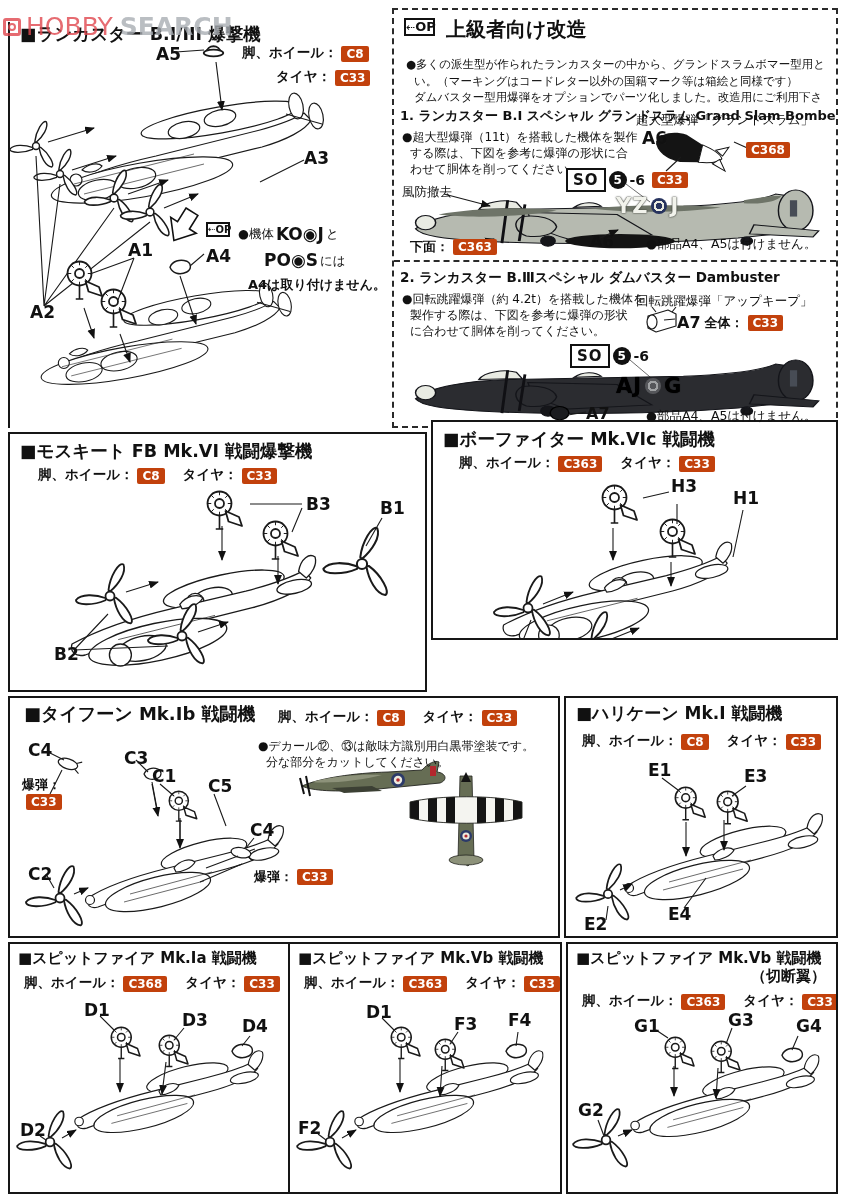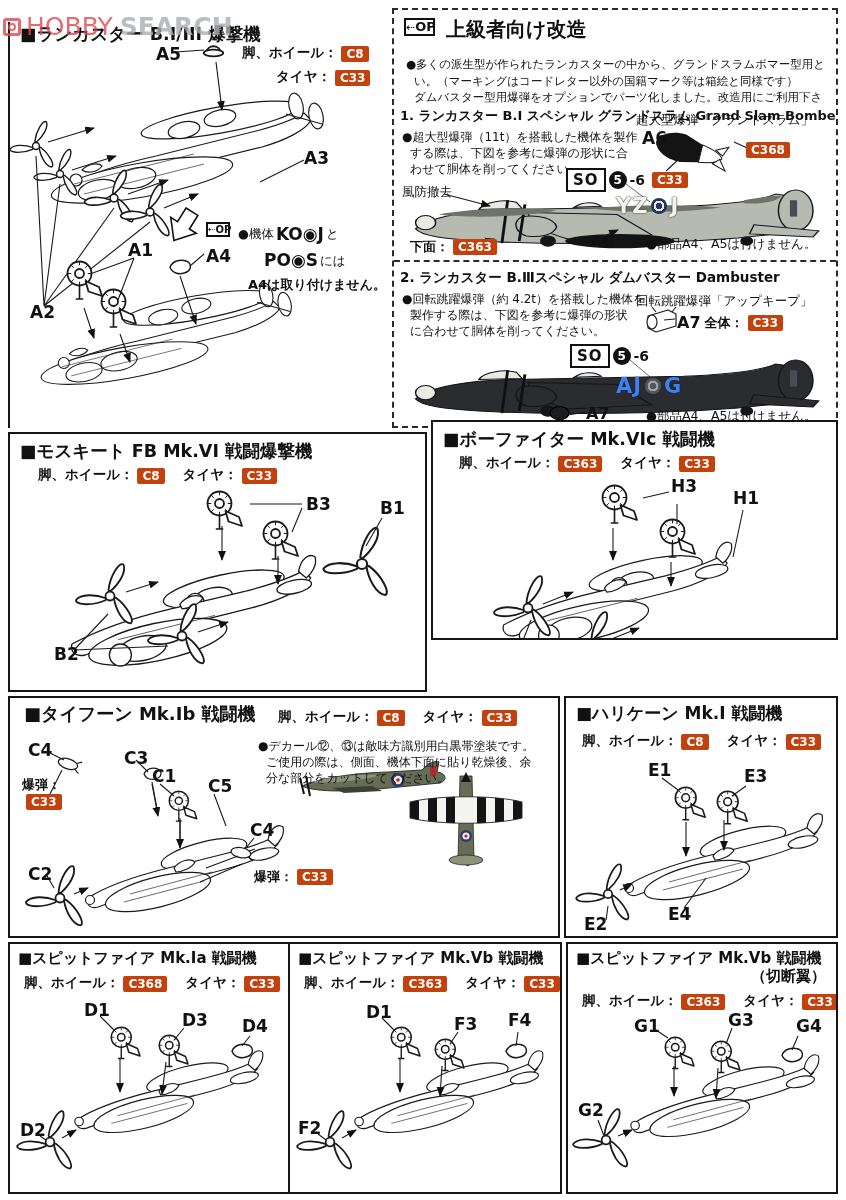--- a/index.html
+++ b/index.html
@@ -34,21 +34,21 @@
   .op-icon.small .op-arrow{font-size:9px;line-height:9px}
   .op-icon.small .op-text{font-size:10px;line-height:11px}
   
   .so-badge{position:absolute;display:flex;align-items:center;gap:3px;z-index:3}
   .so-box{border:2.5px solid #111;background:#fff;padding:0 5px;font-weight:bold;font-size:15px;line-height:20px;letter-spacing:1px}
   .so-circ{background:#111;color:#fff;border-radius:50%;width:18px;height:18px;display:inline-flex;align-items:center;justify-content:center;font-size:12px;font-weight:bold}
   .so-suffix{font-weight:bold;font-size:14px}
   
   .fcode{position:absolute;display:flex;align-items:center;gap:3px;font-weight:bold;font-size:21px;letter-spacing:1px;z-index:3}
   .fcode.light{color:#f2f3ec;text-shadow:0 0 2px #3c3f38,0 0 1px #3c3f38}
-  .fcode.dim{color:#3b82f6;text-shadow:0 0 1px #000}
+  .fcode.dim{color:#000000;text-shadow:0 0 1px #000}
   .roundel{width:16px;height:16px;border-radius:50%;display:inline-block;background:radial-gradient(circle,#27335e 0 3px,#e9eae0 3px 5.5px,#27335e 5.5px 8px)}
   .roundel.dim{background:radial-gradient(circle,#55565a 0 3px,#9fa1a3 3px 5.5px,#55565a 5.5px 8px)}
   .divider-dash{position:absolute;left:0;width:100%;border-top:2px dashed #2a2a2a;z-index:2}
   .notekey{font-size:12.5px;z-index:3}
   .bigpart{font-weight:bold;font-size:16px;z-index:3}
   .coderow{display:flex;align-items:center;gap:4px;z-index:3;position:absolute;white-space:nowrap}
 </style>
 </head>
 <body>
 
@@ -376,21 +376,20 @@
   <section class="sec solid" style="left:8px;top:696px;width:552px;height:242px">
     <div class="title abs" style="left:14px;top:4px;font-size:18px">■タイフーン Mk.Ib 戦闘機</div>
     <div class="legend abs" style="left:268px;top:10px">
       <span>脚、ホイール：</span>
         <span class="badge">C8</span>
       <span class="gap">タイヤ：</span>
         <span class="badge">C33</span>
     </div>
     <div class="abs jtext" style="left:248px;top:40px;font-size:12px">
       <div>●デカール⑫、⑬は敵味方識別用白黒帯塗装です。</div>
-      <div style="padding-left:8px">ご使用の際は、側面、機体下面に貼り乾燥後、余</div>
       <div style="padding-left:8px">分な部分をカットしてください。</div>
     </div>
     <div class="abs bold" style="left:12px;top:78px;font-size:13px;z-index:3">爆弾：</div>
     <span class="badge abs" style="left:16px;top:96px;z-index:3">C33</span>
     <div class="coderow" style="left:244px;top:170px">
       <span class="bold" style="font-size:13px">爆弾：</span>
       <span class="badge">C33</span>
     </div>
     <svg class="art" width="548" height="238" viewBox="0 0 548 238">
       <use href="#fighter" transform="translate(62,112)"></use>

